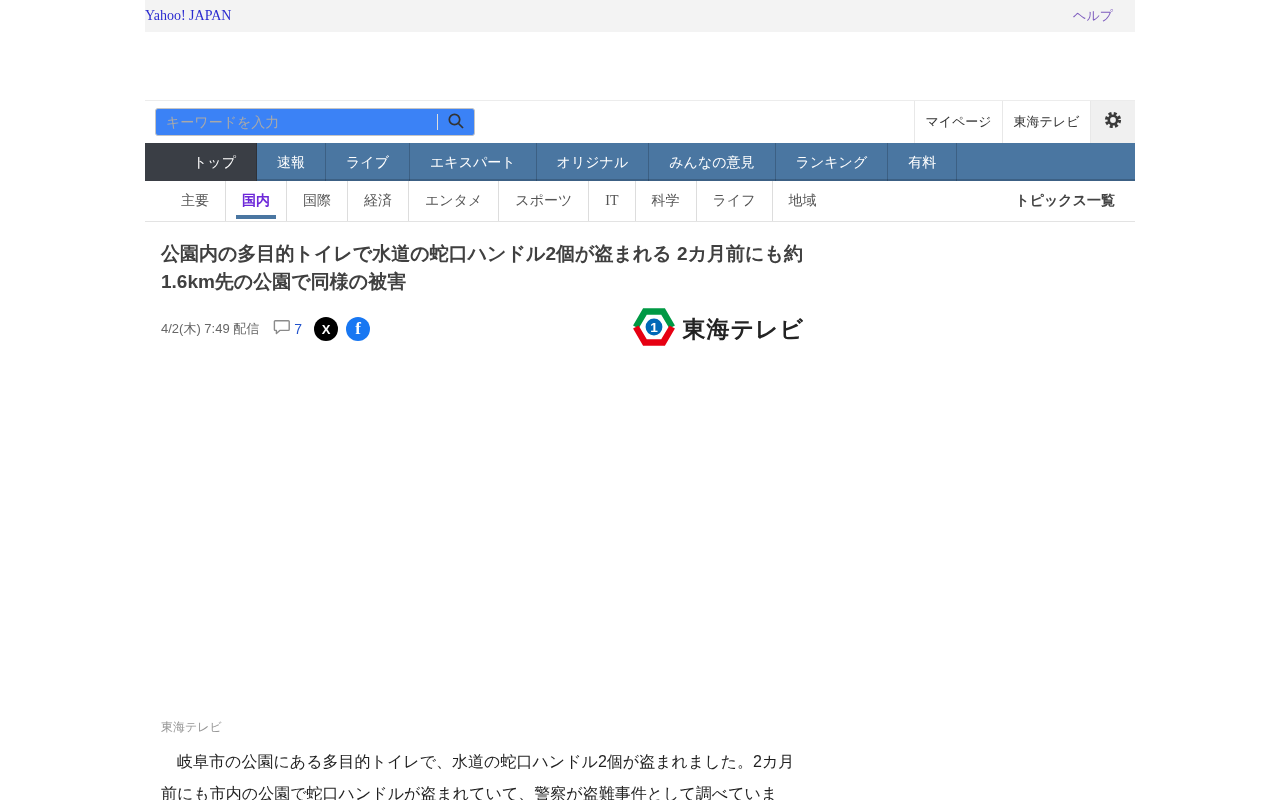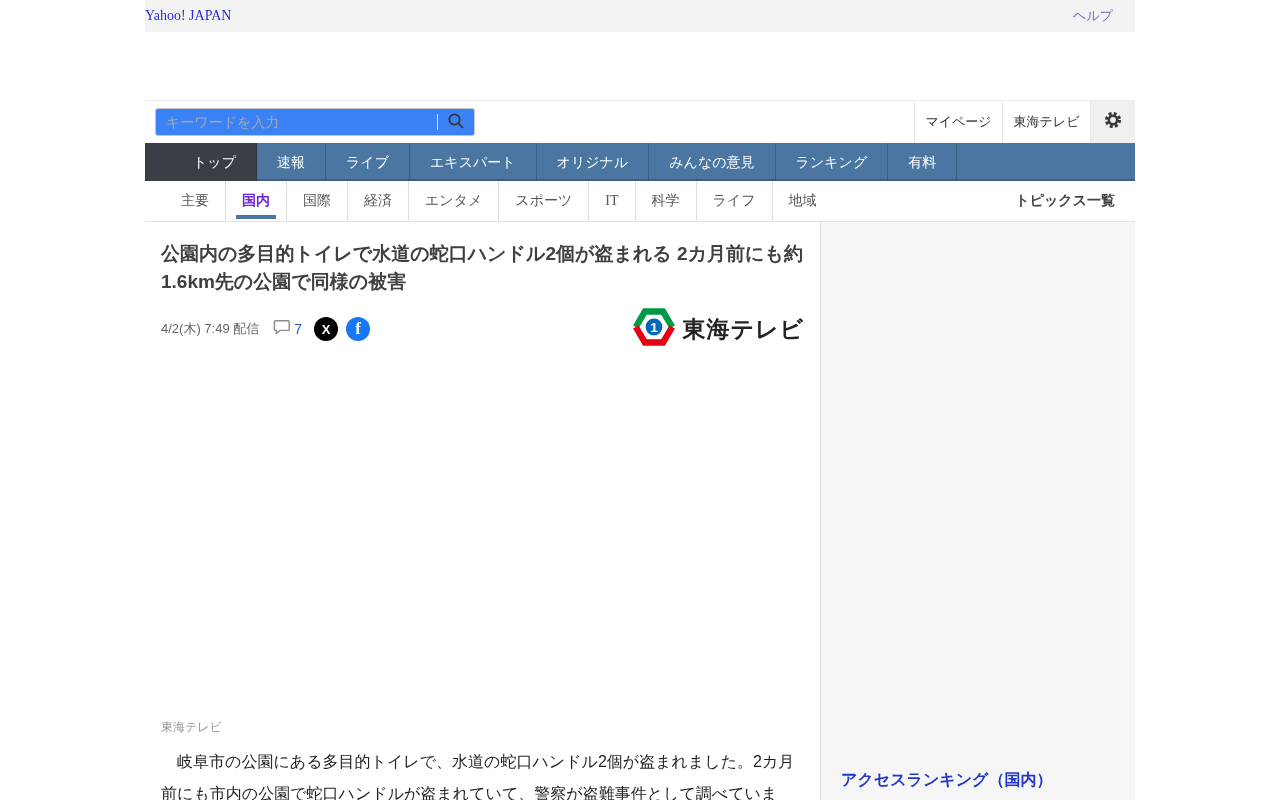--- a/index.html
+++ b/index.html
@@ -175,18 +175,15 @@
         </span>
       </div>
 
       <div class="image-placeholder"></div>
 
       <div class="image-caption">東海テレビ</div>
 
       <p class="article-body">　岐阜市の公園にある多目的トイレで、水道の蛇口ハンドル2個が盗まれました。2カ月前にも市内の公園で蛇口ハンドルが盗まれていて、警察が盗難事件として調べています。</p>
     </article>
 
-    <aside class="sidebar">
-      <div class="ranking-title">アクセスランキング（国内）</div>
-    </aside>
 
   </div>
 </div>
 
 </body></html>

